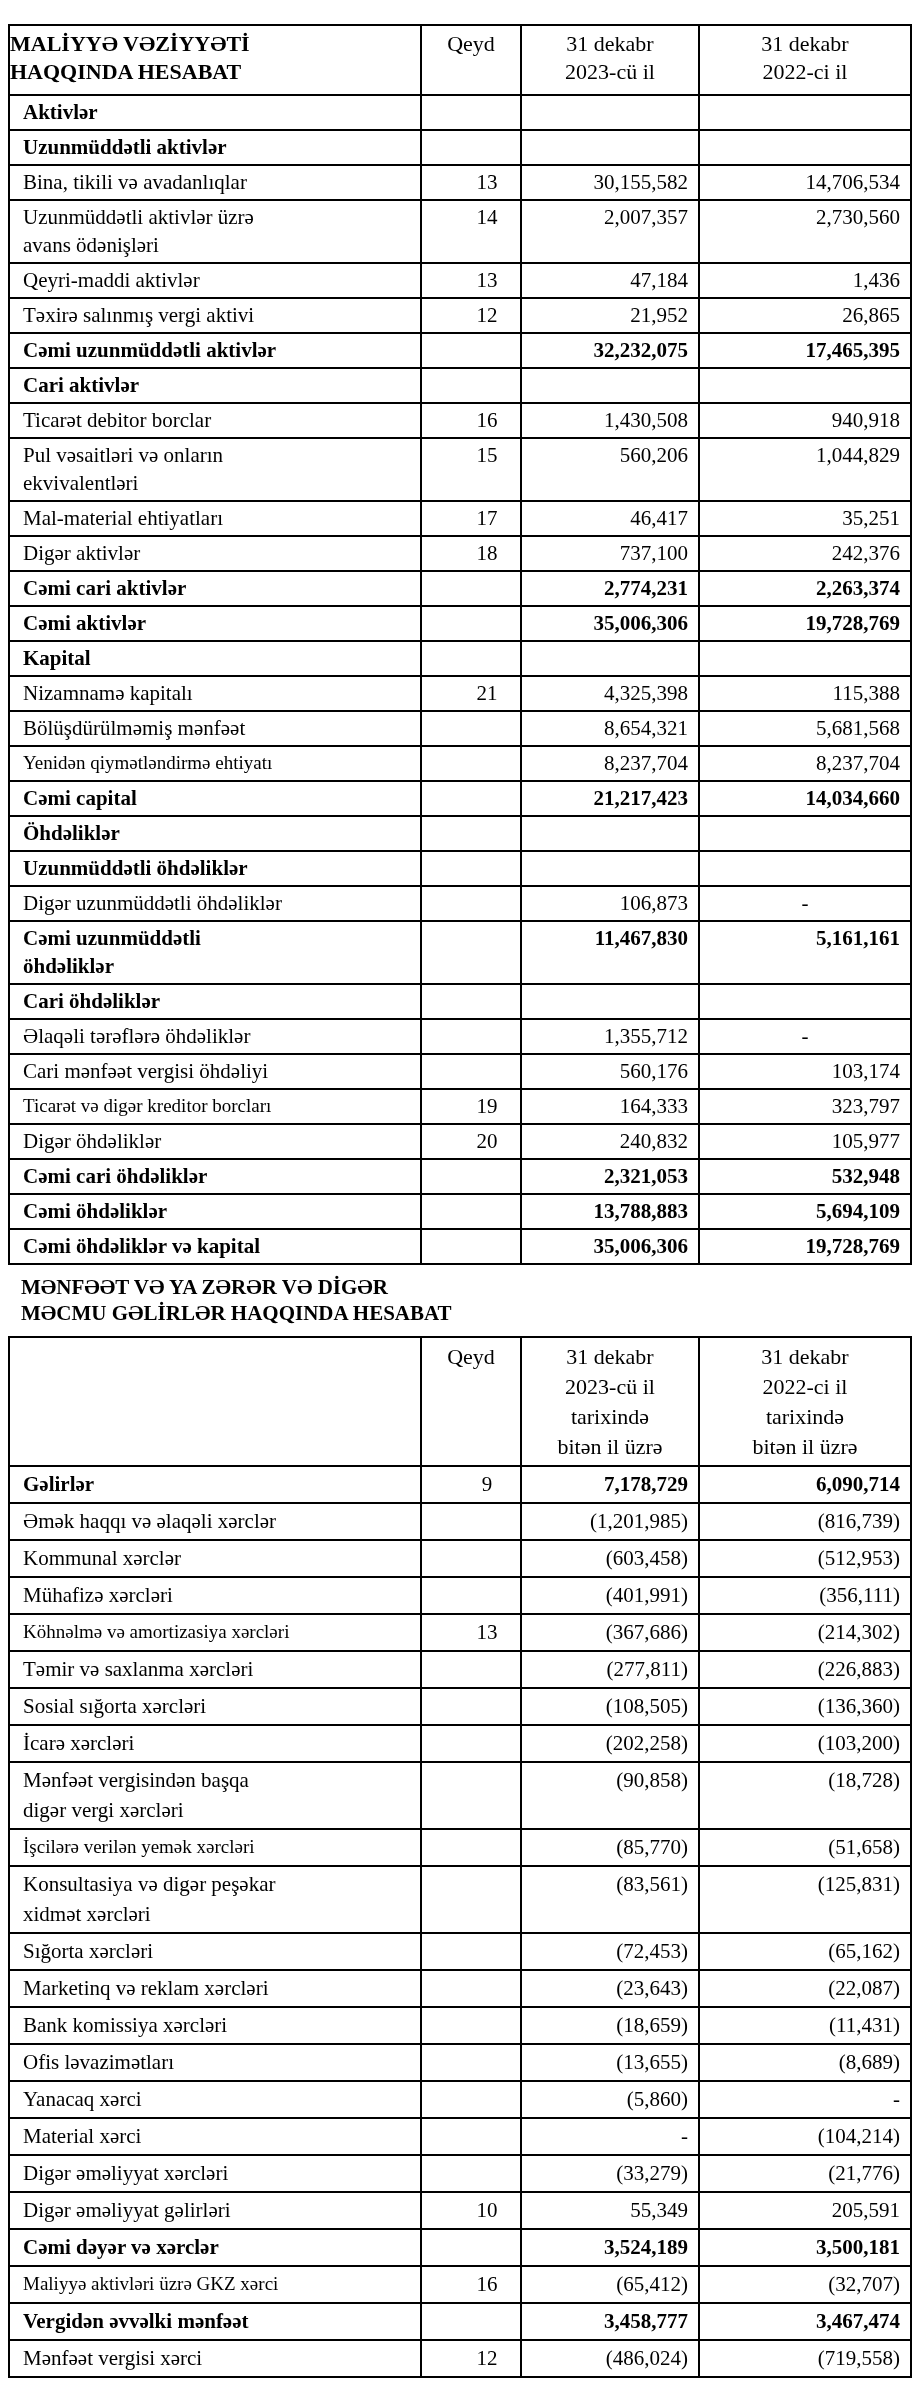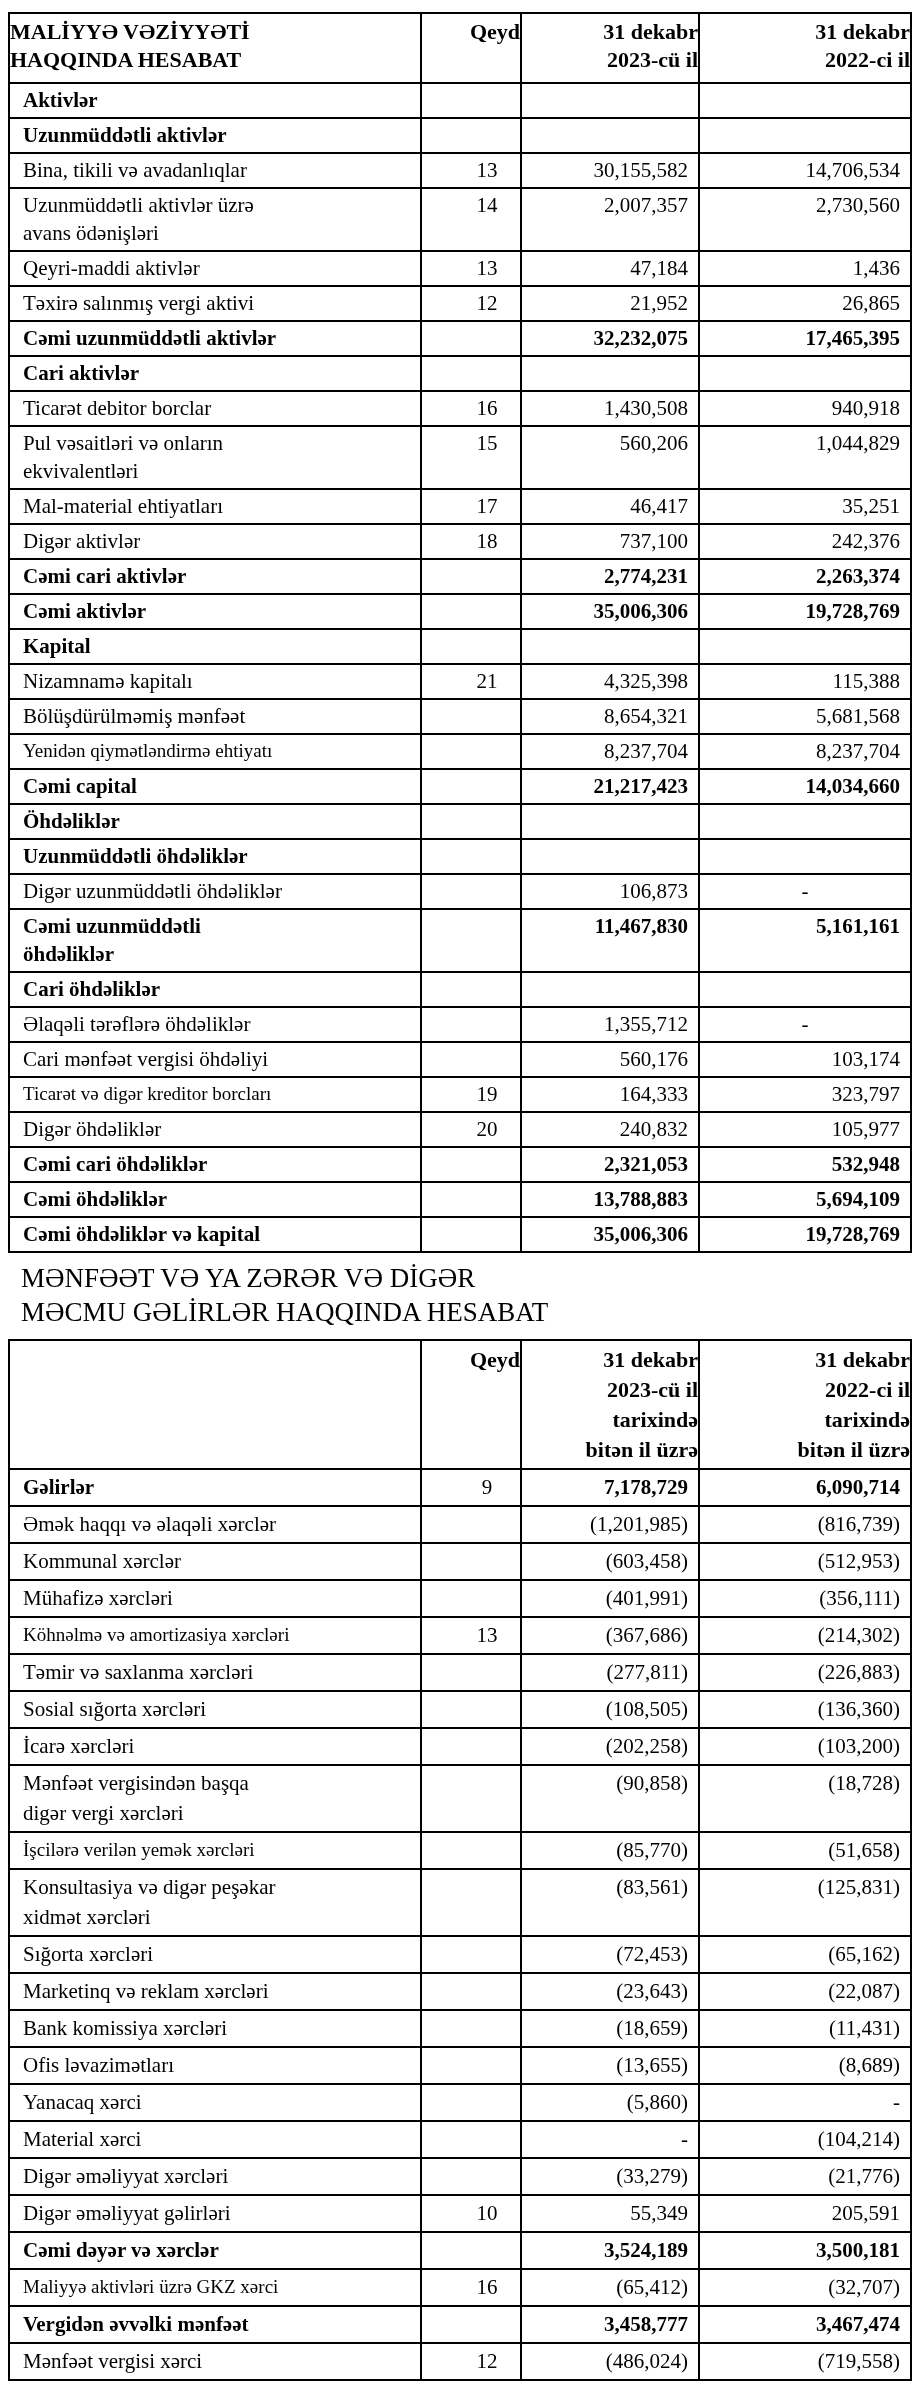--- a/index.html
+++ b/index.html
@@ -13,21 +13,21 @@
     overflow: hidden;
     color: #000;
     font-family: "Liberation Serif", serif;
   }
   table {
     border-collapse: collapse;
     table-layout: fixed;
     width: 902px;
     margin-left: 8px;
   }
-  #balance-table { margin-top: 12px; }
+  #balance-table { margin-top: 24px; }
   td {
     border: 2px solid #000;
     vertical-align: top;
     font-size: 21px;
     white-space: pre-line;
     overflow: hidden;
     padding: 2px 0 3px 0;
   }
   #balance-table td { line-height: 28px; }
   #income-table td  { line-height: 30px; }
@@ -40,42 +40,42 @@
   td.value-cell {
     text-align: right;
     padding-right: 10px;
   }
   td.value-cell.dash-center {
     text-align: center;
     padding-right: 0;
   }
 
   thead td.head {
-    font-weight: bold;
-    text-align: right;
+    font-weight: normal;
+    text-align: center;
     font-size: 22px;
     padding-top: 4px;
   }
   thead td.title-cell {
     font-weight: bold;
     text-align: left;
     font-size: 22px;
     padding-top: 4px;
     padding-bottom: 8px;
   }
 
   tr.section td.label-cell { font-weight: bold; }
   tr.total td.label-cell,
   tr.total td.value-cell   { font-weight: bold; }
 
   td.small-label { font-size: 19px; }
 
   .statement-title {
-    font-weight: normal;
-    font-size: 27px;
+    font-weight: bold;
+    font-size: 21px;
     line-height: 1.25;
     padding-left: 13px;
     margin: 9px 4px 9px 8px;
     white-space: pre-line;
   }
 </style>
 </head>
 <body>
 
 <table id="balance-table">

